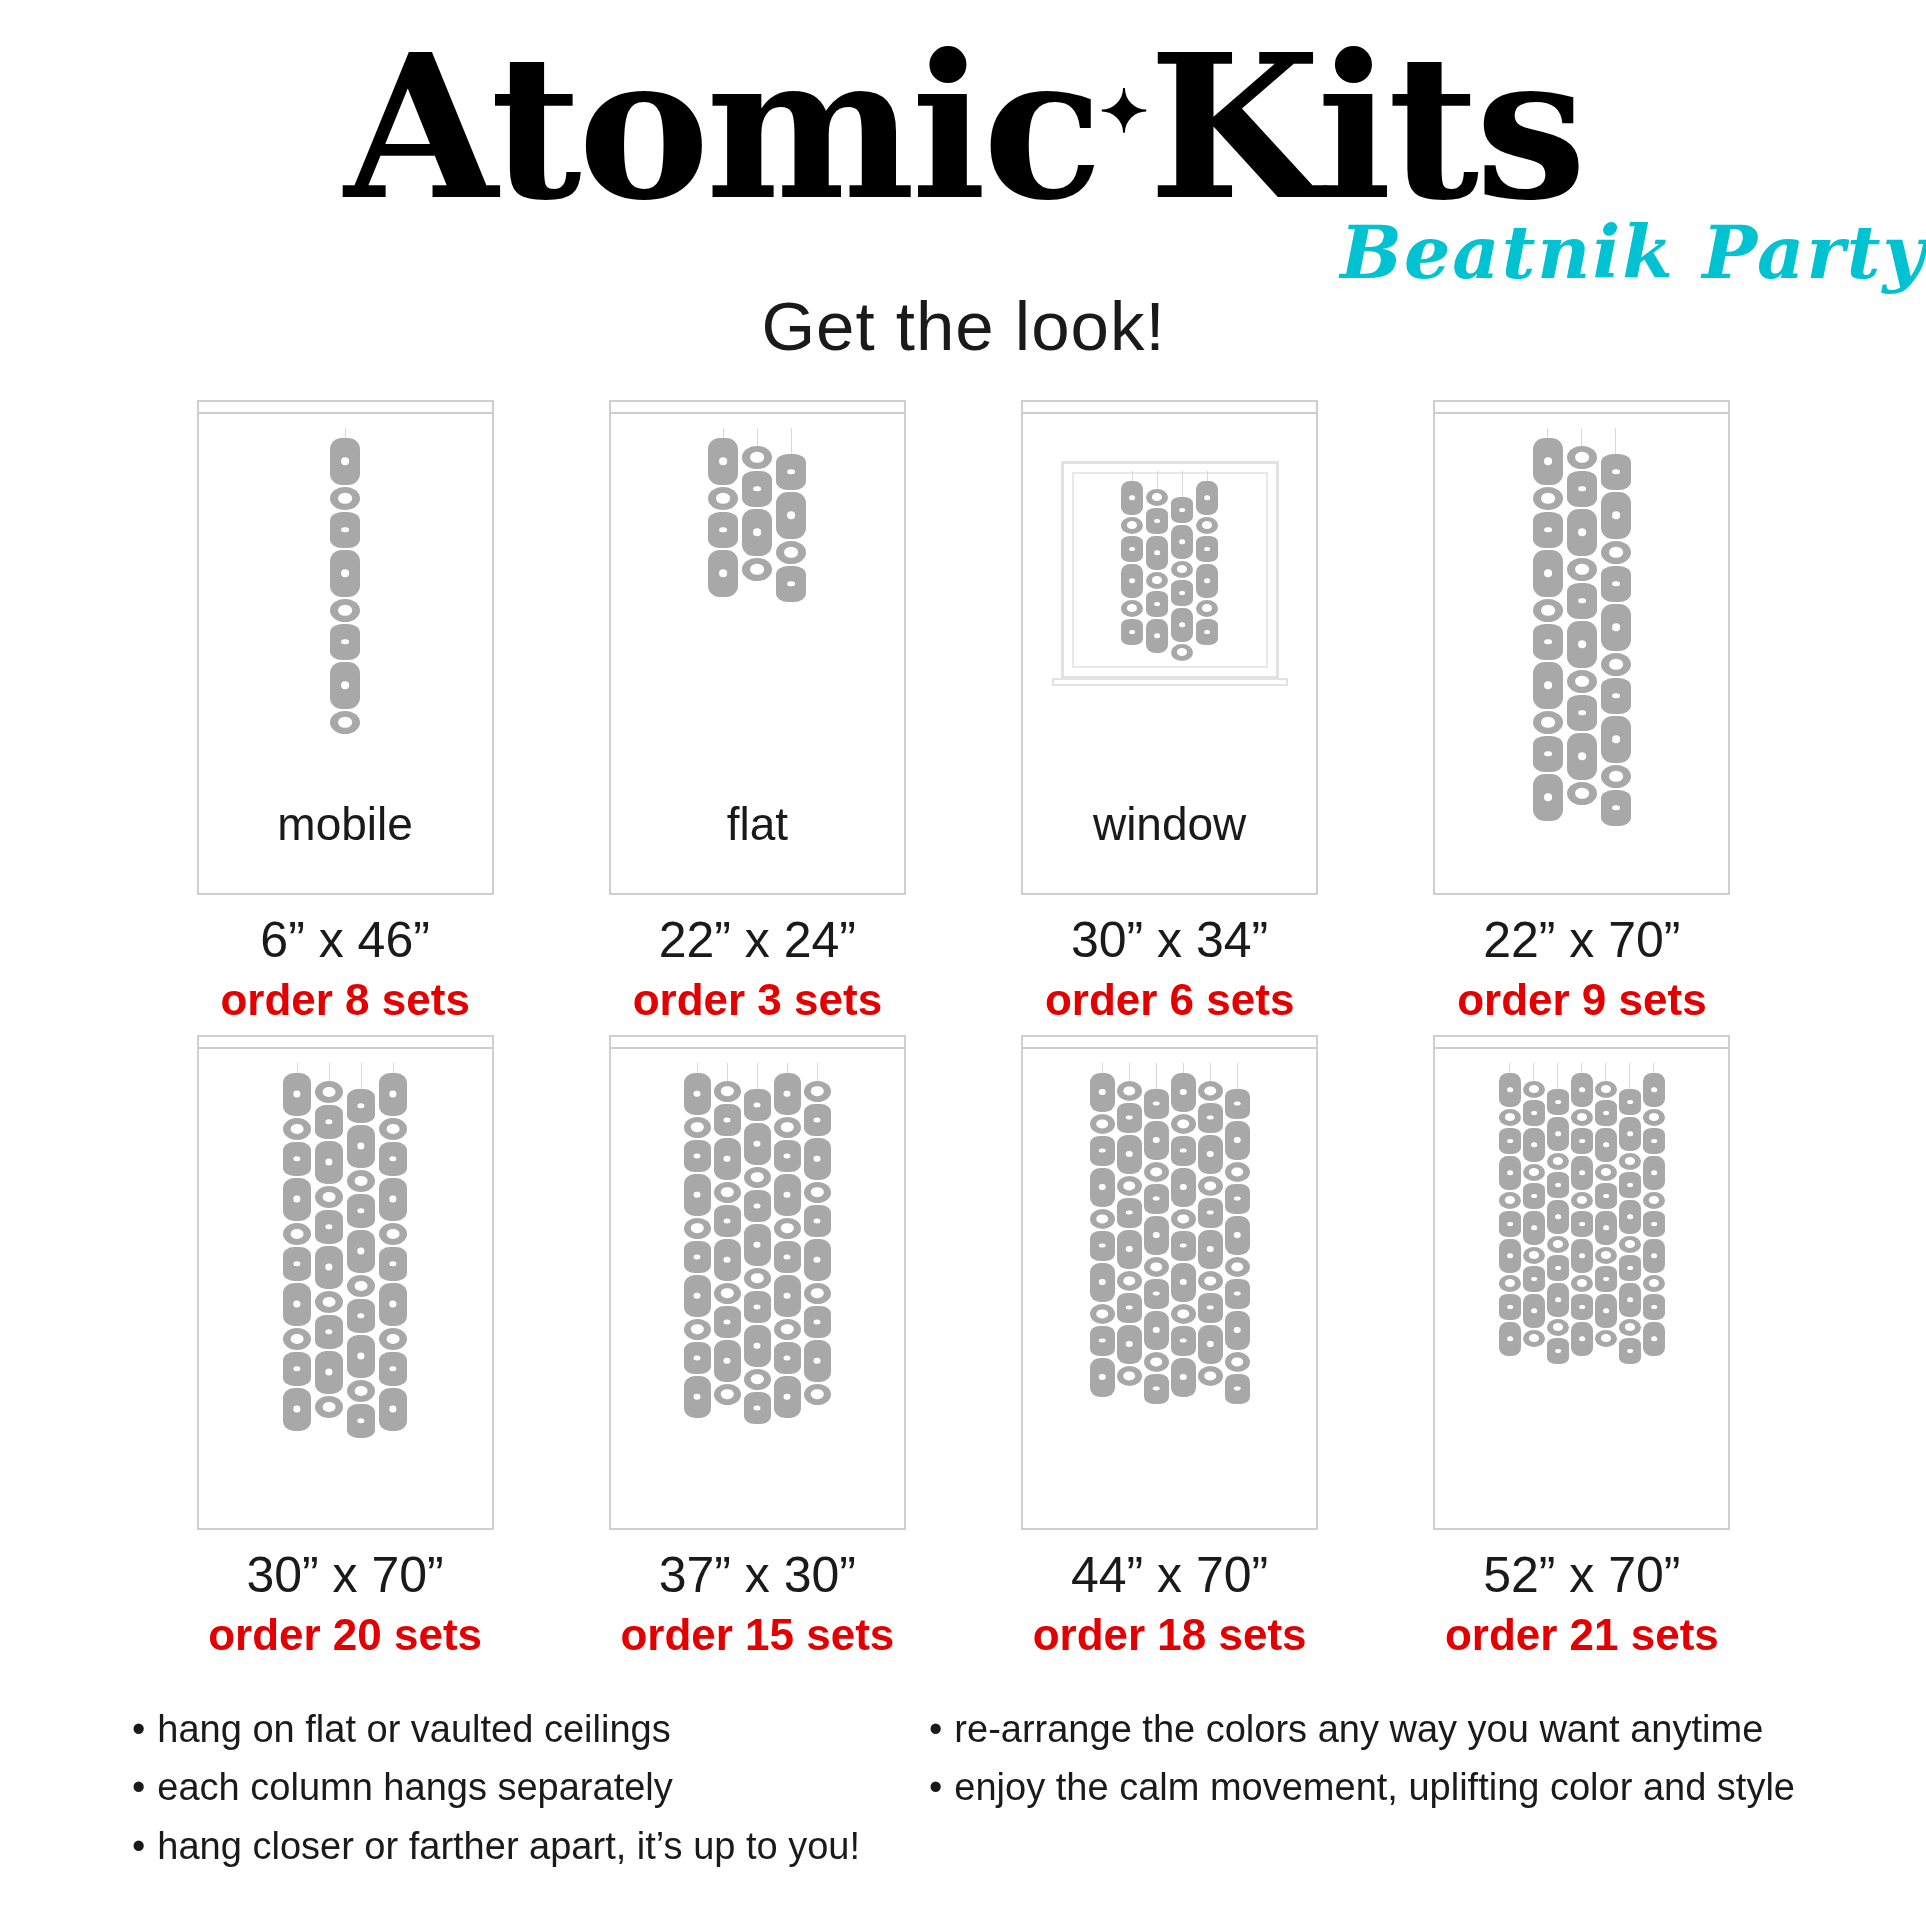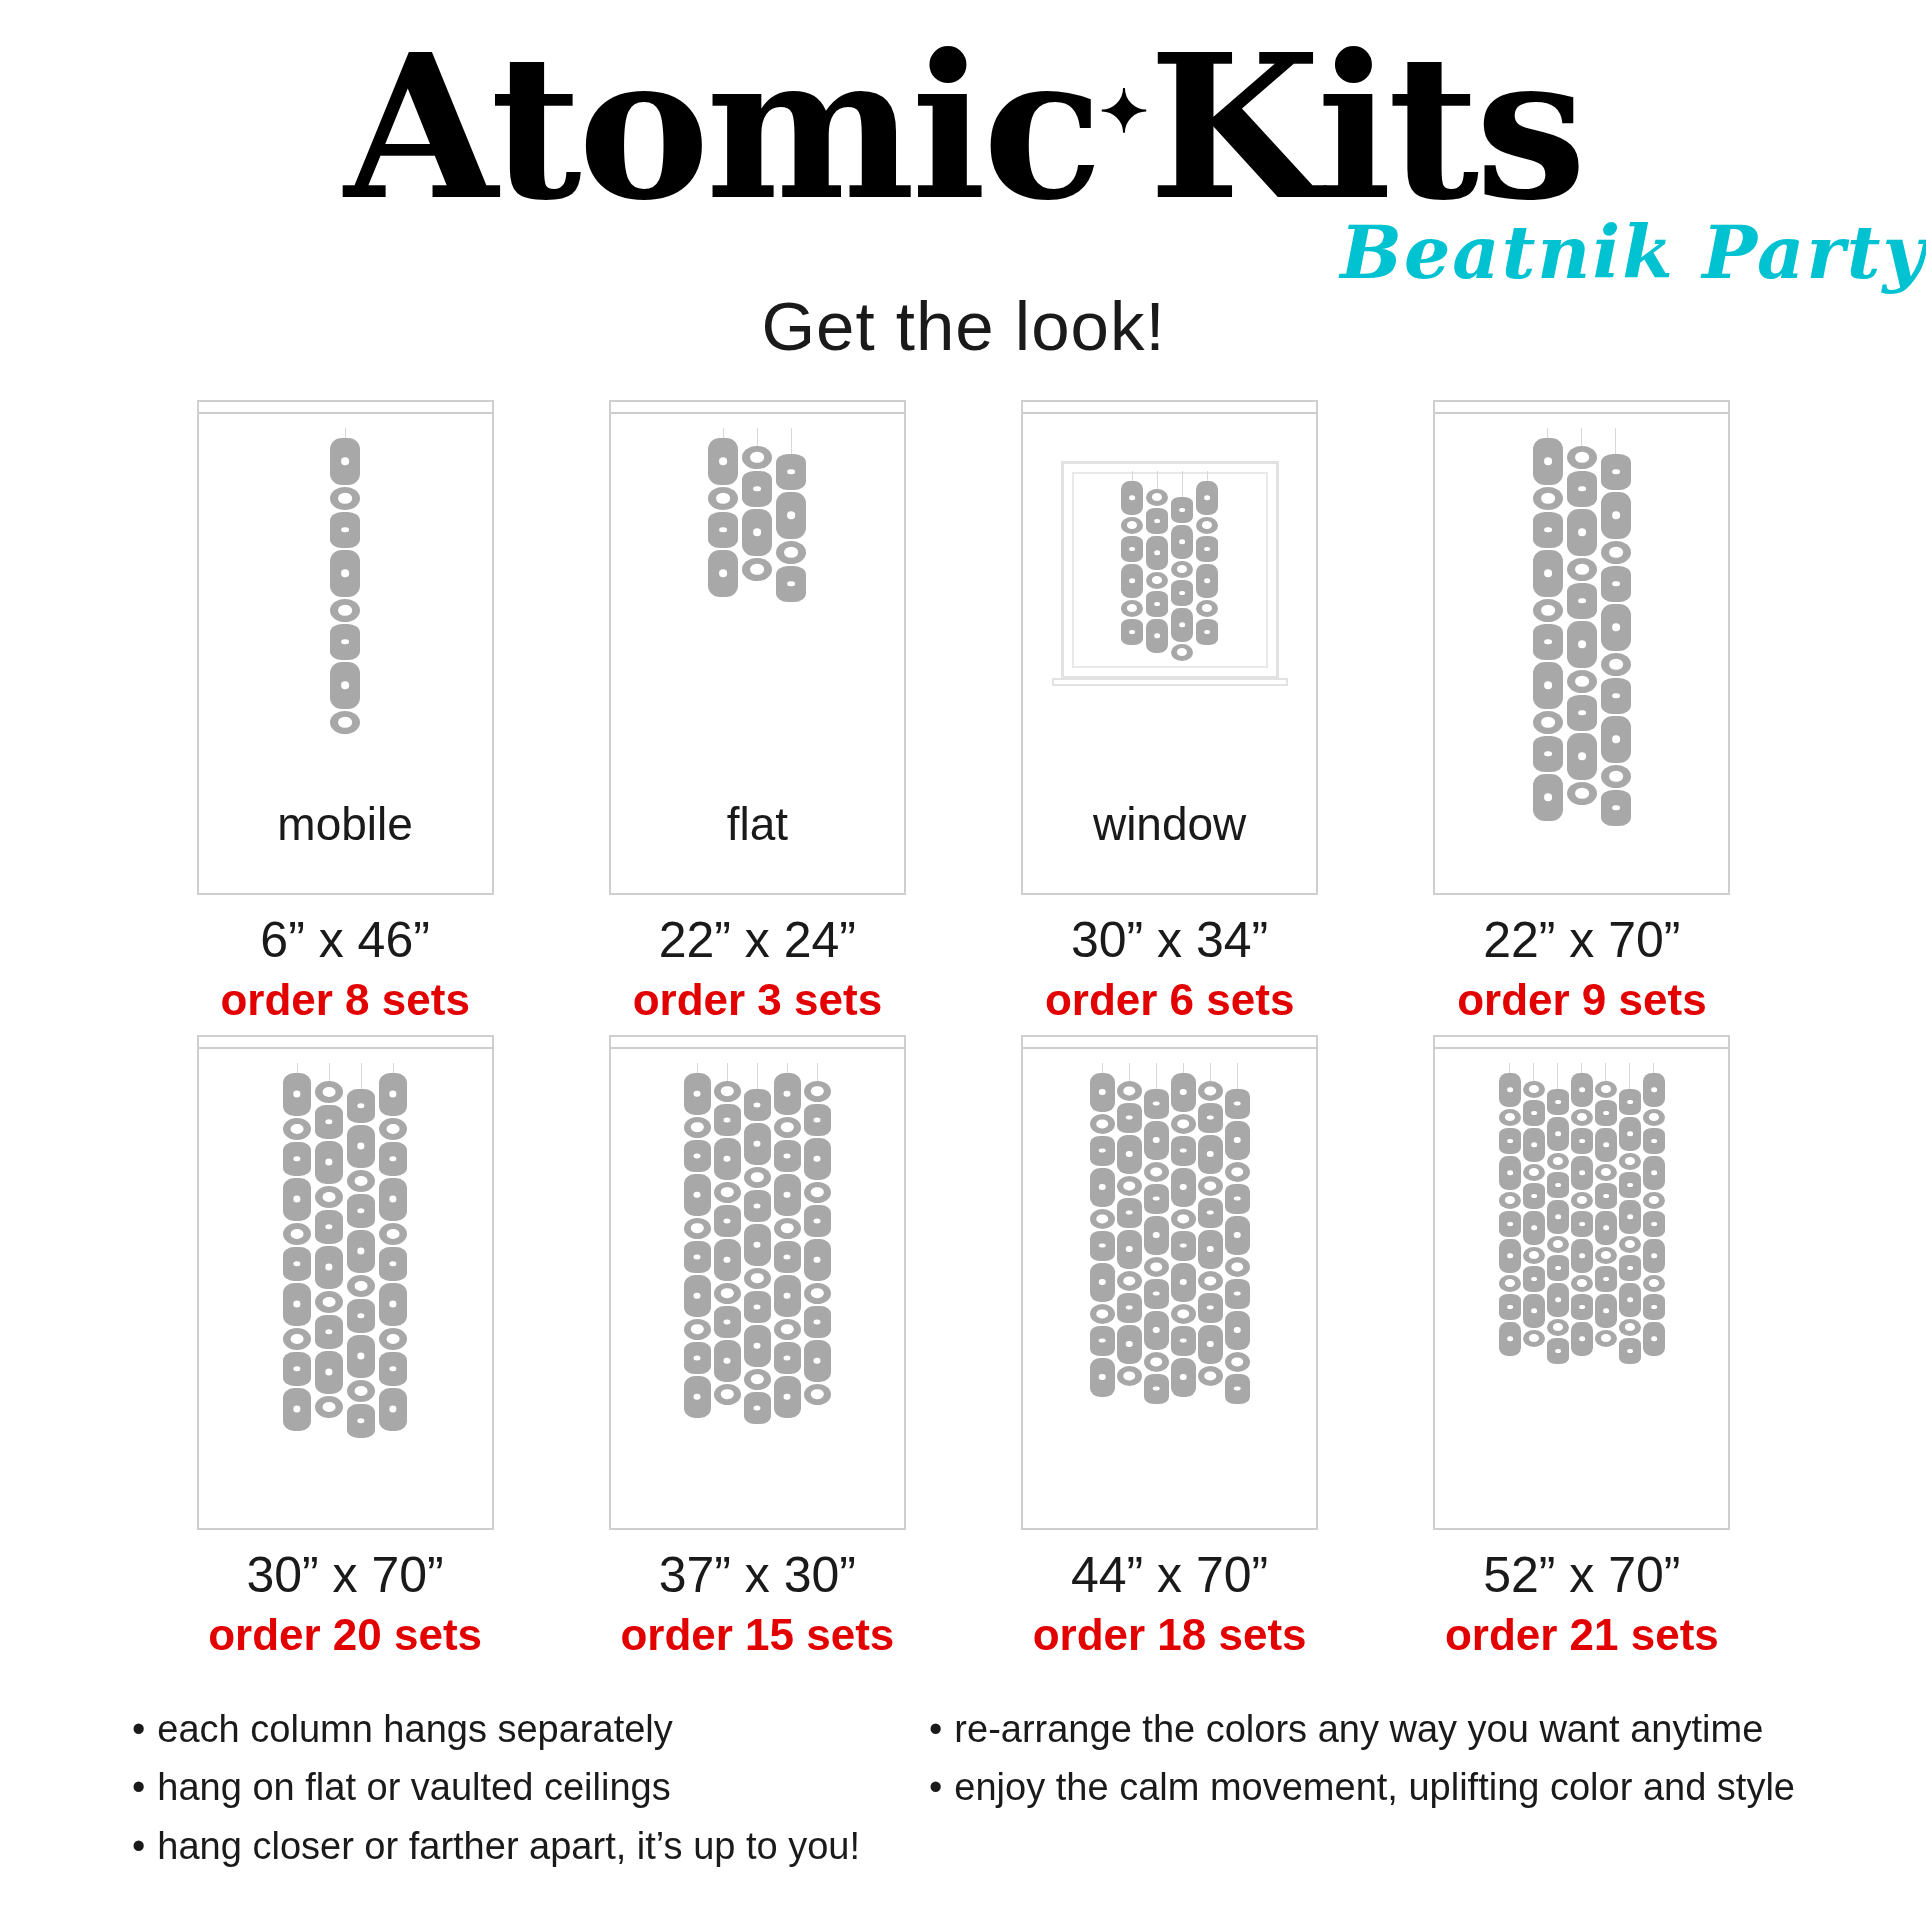--- a/index.html
+++ b/index.html
@@ -713,22 +713,22 @@
         </div>
       </div>
       <div class="size">52” x 70”</div>
       <div class="order">order 21 sets</div>
     </div>
   </div>
 
 <div class="footer">
   <div class="bullets">
     <ul id="bullets-left">
+        <li><span class="dot">•</span><span>hang on flat or vaulted ceilings</span></li>
         <li><span class="dot">•</span><span>each column hangs separately</span></li>
-        <li><span class="dot">•</span><span>hang on flat or vaulted ceilings</span></li>
         <li><span class="dot">•</span><span>hang closer or farther apart, it’s up to you!</span></li>
       </ul>
     <ul id="bullets-right">
         <li><span class="dot">•</span><span>re-arrange the colors any way you want anytime</span></li>
         <li><span class="dot">•</span><span>enjoy the calm movement, uplifting color and style</span></li>
       </ul>
   </div>
 </div>
 
 

